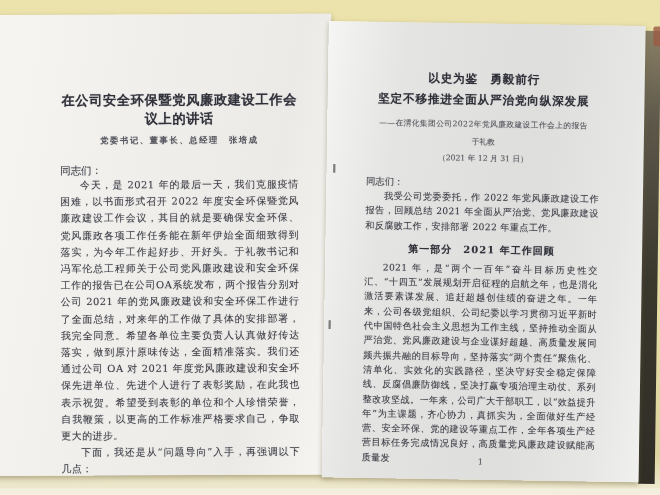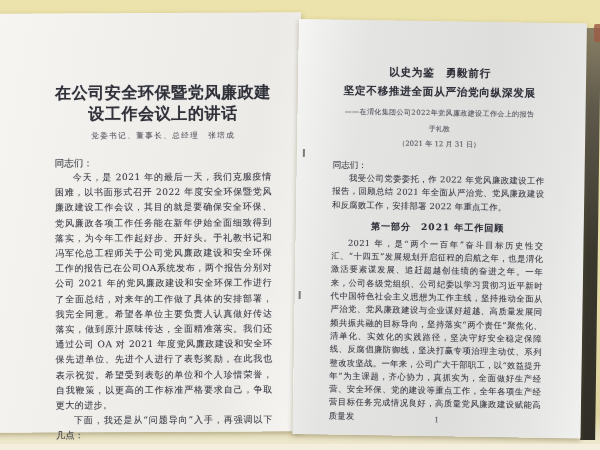--- a/index.html
+++ b/index.html
@@ -22,23 +22,23 @@
   .page-right{
     left:299px;top:19px;width:288px;height:415px;
     transform:rotate(.9deg);transform-origin:top left;
     background:linear-gradient(97deg,#f6f6f4 0%,#f0f0ee 6%,#e4e4e2 22%,#dededd 60%,#e6e6e4 85%,#f0f0ee 100%);
   }
   .content{position:absolute;top:0;bottom:0;}
   .page-left .content{left:60px;right:30px;}
   .page-right .content{left:36px;right:40px;}
 
   .doc-title{margin:0;font-weight:bold;text-align:center;color:rgba(40,41,50,.95);}
-  .page-left .doc-title{margin-top:70px;font-size:16px;letter-spacing:.6px;}
+  .page-left .doc-title{margin-top:70px;font-size:12px;letter-spacing:.6px;}
   .page-right .doc-title{margin-top:42px;font-size:10.5px;letter-spacing:.8px;line-height:19px;}
-  .byline{margin-top:6px;text-align:center;font-size:7.5px;letter-spacing:1.5px;color:rgba(70,70,80,.85);}
+  .byline{margin-top:6px;text-align:center;font-size:7.5px;letter-spacing:1.5px;color:rgba(70,70,80,.85);font-weight:bold;}
   .subtitle{margin-top:7px;text-align:center;font-size:7px;letter-spacing:.4px;color:rgba(62,62,72,.85);}
   .author{margin-top:6px;text-align:center;font-size:7px;color:rgba(62,62,72,.85);}
   .docdate{margin-top:5px;text-align:center;font-size:7px;color:rgba(62,62,72,.85);}
 
   .salutation{margin:0;font-weight:normal;}
   .page-left .salutation{margin-top:16px;font-size:9.5px;}
   .page-right .salutation{margin-top:12px;font-size:8.5px;}
   .body-par{margin:0;text-align:justify;text-indent:2em;}
   .page-left .body-par{font-size:9px;line-height:15.2px;letter-spacing:.45px;}
   .page-right .body-par{font-size:8.3px;line-height:13.3px;letter-spacing:.3px;}

